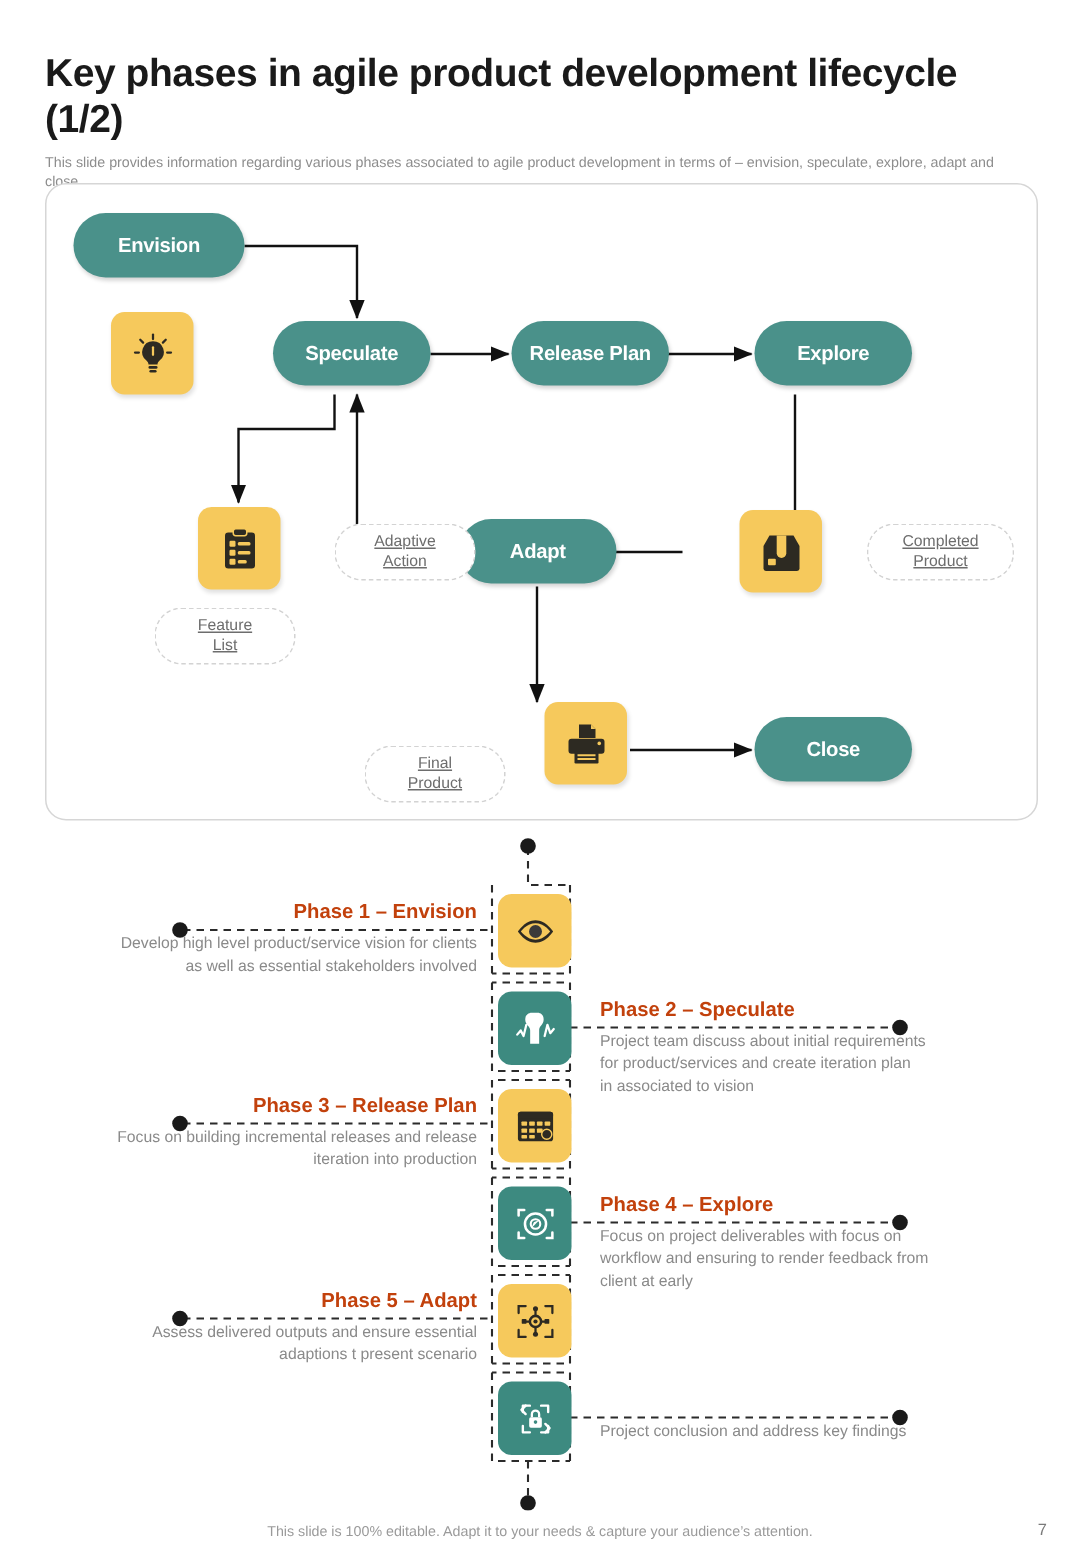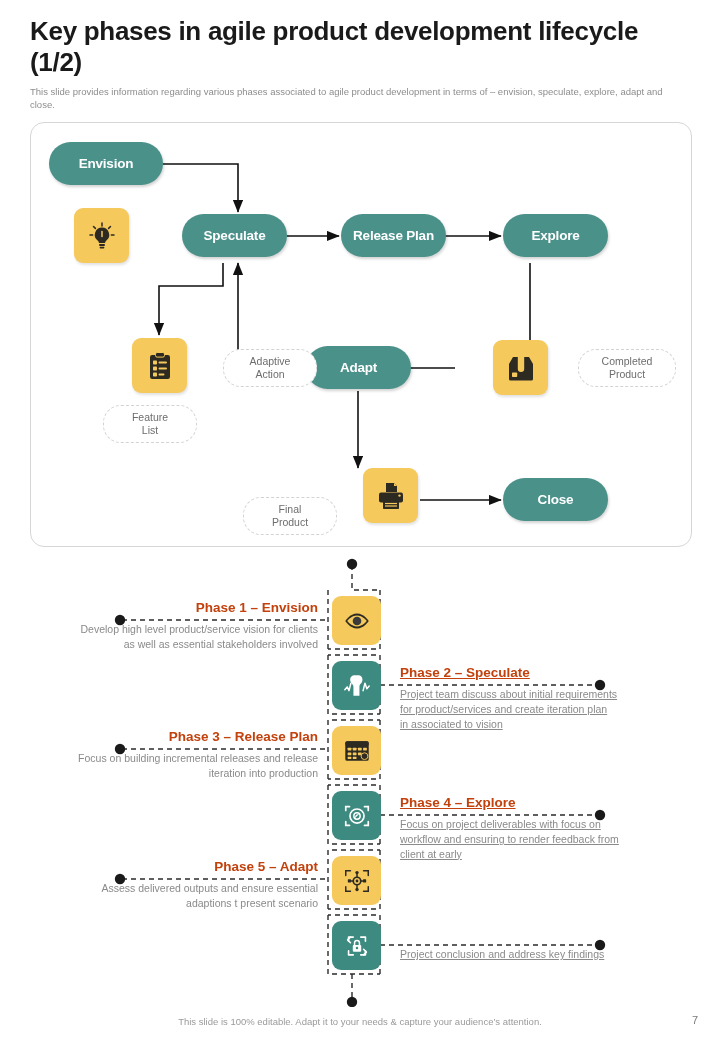--- a/index.html
+++ b/index.html
@@ -4,21 +4,21 @@
 <style>
   * { box-sizing: border-box; margin: 0; padding: 0; }
   body {
     width: 720px; height: 1040px;
     background: #ffffff;
     font-family: "Liberation Sans", sans-serif;
     position: relative;
     overflow: hidden;
   }
   
-  #header { padding: 16px 30px 0 30px; }
+  #header { padding: 33px 30px 0 30px; }
   #page-title {
     font-size: 26px; font-weight: bold; color: #1a1a1a;
     line-height: 1.18; letter-spacing: -0.3px;
   }
   #page-subtitle {
     margin-top: 9px; font-size: 9.5px; color: #8d8d8d;
     line-height: 1.35; max-width: 645px;
   }
   
   #flow-card {
@@ -36,36 +36,36 @@
   }
   .iconbox {
     position: absolute; background: #f6c95c; border-radius: 9px;
     display: flex; align-items: center; justify-content: center;
     box-shadow: 1px 2px 3px rgba(0,0,0,0.12);
   }
   .pill {
     position: absolute; border: 1px dashed #d3d3d3; border-radius: 18px;
     color: #6d6d6d; font-size: 10.5px; line-height: 1.22;
     display: flex; align-items: center; justify-content: center;
-    text-align: center; background: #fff;
+    text-align: center; background: #fff; text-decoration: underline;
   }
   #flow-svg { position: absolute; left: 0; top: 0; width: 662px; height: 425px; }
   
   #phases { position: absolute; left: 0; top: 552px; width: 720px; height: 455px; }
   #phase-svg { position: absolute; left: 0; top: 0; width: 720px; height: 455px; }
   .p-icon {
     position: absolute; width: 49px; height: 49px; border-radius: 9px;
     display: flex; align-items: center; justify-content: center;
   }
   .p-icon.yellow { background: #f6c95c; }
   .p-icon.teal   { background: #3d8a80; }
   .p-title { position: absolute; font-size: 13.5px; font-weight: bold; color: #c2410c; }
   .p-desc  { position: absolute; font-size: 10.5px; color: #8a8a8a; line-height: 1.42; }
   .p-right { text-align: right; }
-  .p-left  { text-align: left; text-decoration: underline; }
+  .p-left  { text-align: left; }
   
   #footer-note {
     position: absolute; left: 0; top: 1016px; width: 720px;
     text-align: center; font-size: 9.5px; color: #9a9a9a;
   }
   #page-number {
     position: absolute; right: 22px; top: 1014px;
     font-size: 11px; color: #7a7a7a;
   }
 </style>

